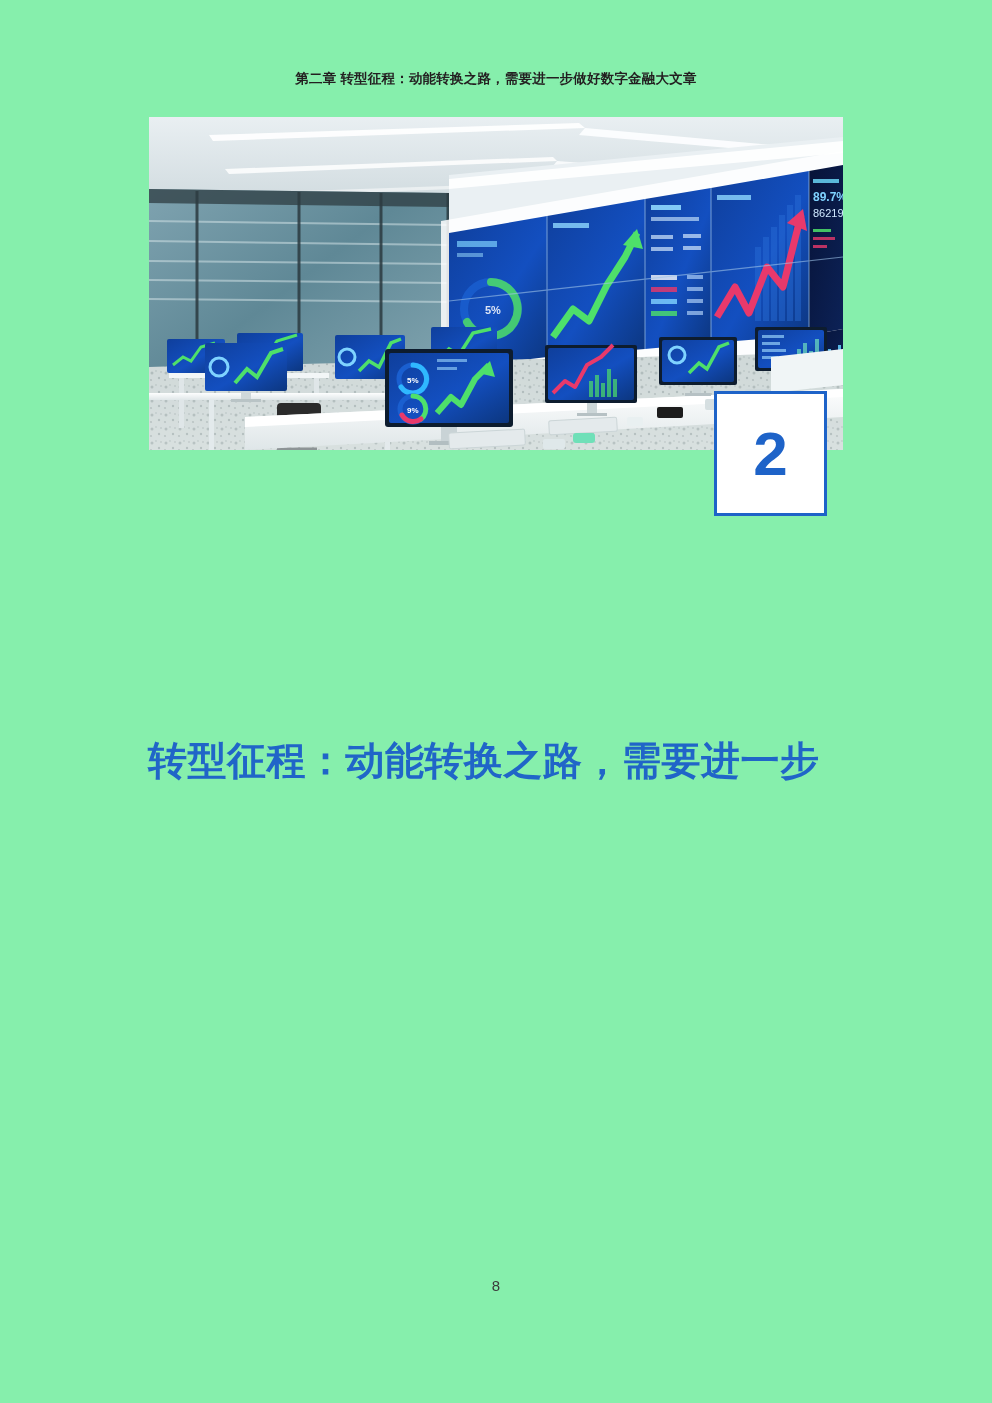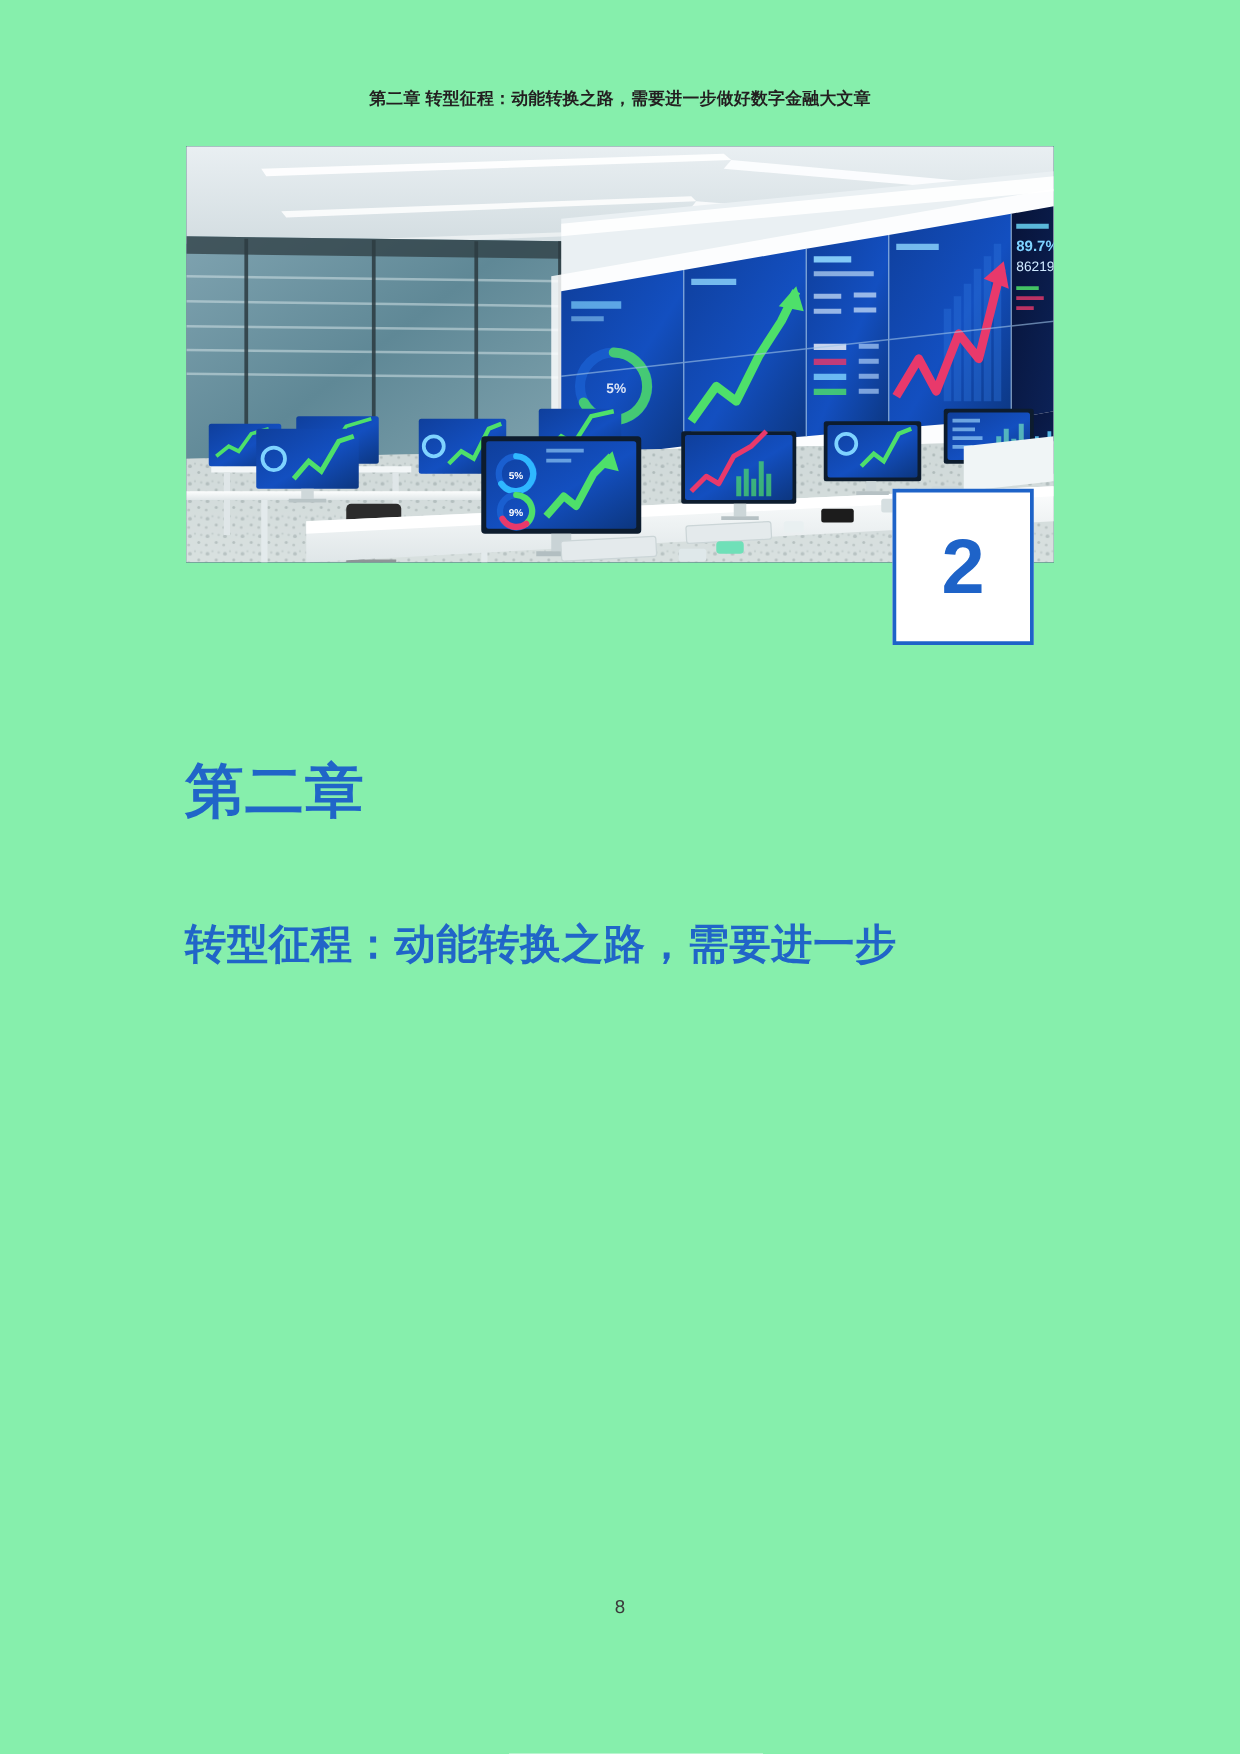--- a/index.html
+++ b/index.html
@@ -77,21 +77,21 @@
     color: #2065c8;
     letter-spacing: 1px;
     line-height: 1.1;
     white-space: nowrap;
   }
   .chapter-subtitle {
     position: absolute;
     left: 148px;
     top: 727px;
     width: 700px;
-    font-size: 33px;
+    font-size: 39px;
     font-weight: 700;
     color: #2065c8;
     line-height: 1.72;
     letter-spacing: 0.5px;
   }
   .chapter-subtitle .sub-line { display: block; }
 
   
   .page-number {
     position: absolute;
@@ -409,21 +409,20 @@
       <polygon points="622,240 694,232 694,268 622,276" fill="#f0f5f6"></polygon>
 
       <rect x="0" y="0" width="694" height="333" fill="none"></rect>
     </svg>
   </div>
 
   <div class="chapter-badge">
     <span>2</span>
   </div>
 
-  <div class="chapter-title">第二章</div>
 
   <div class="chapter-subtitle">
     <span class="sub-line">转型征程：动能转换之路，需要进一步</span>
   </div>
 
   <div class="page-number">8</div>
 
 </div>
 
 </body></html>

